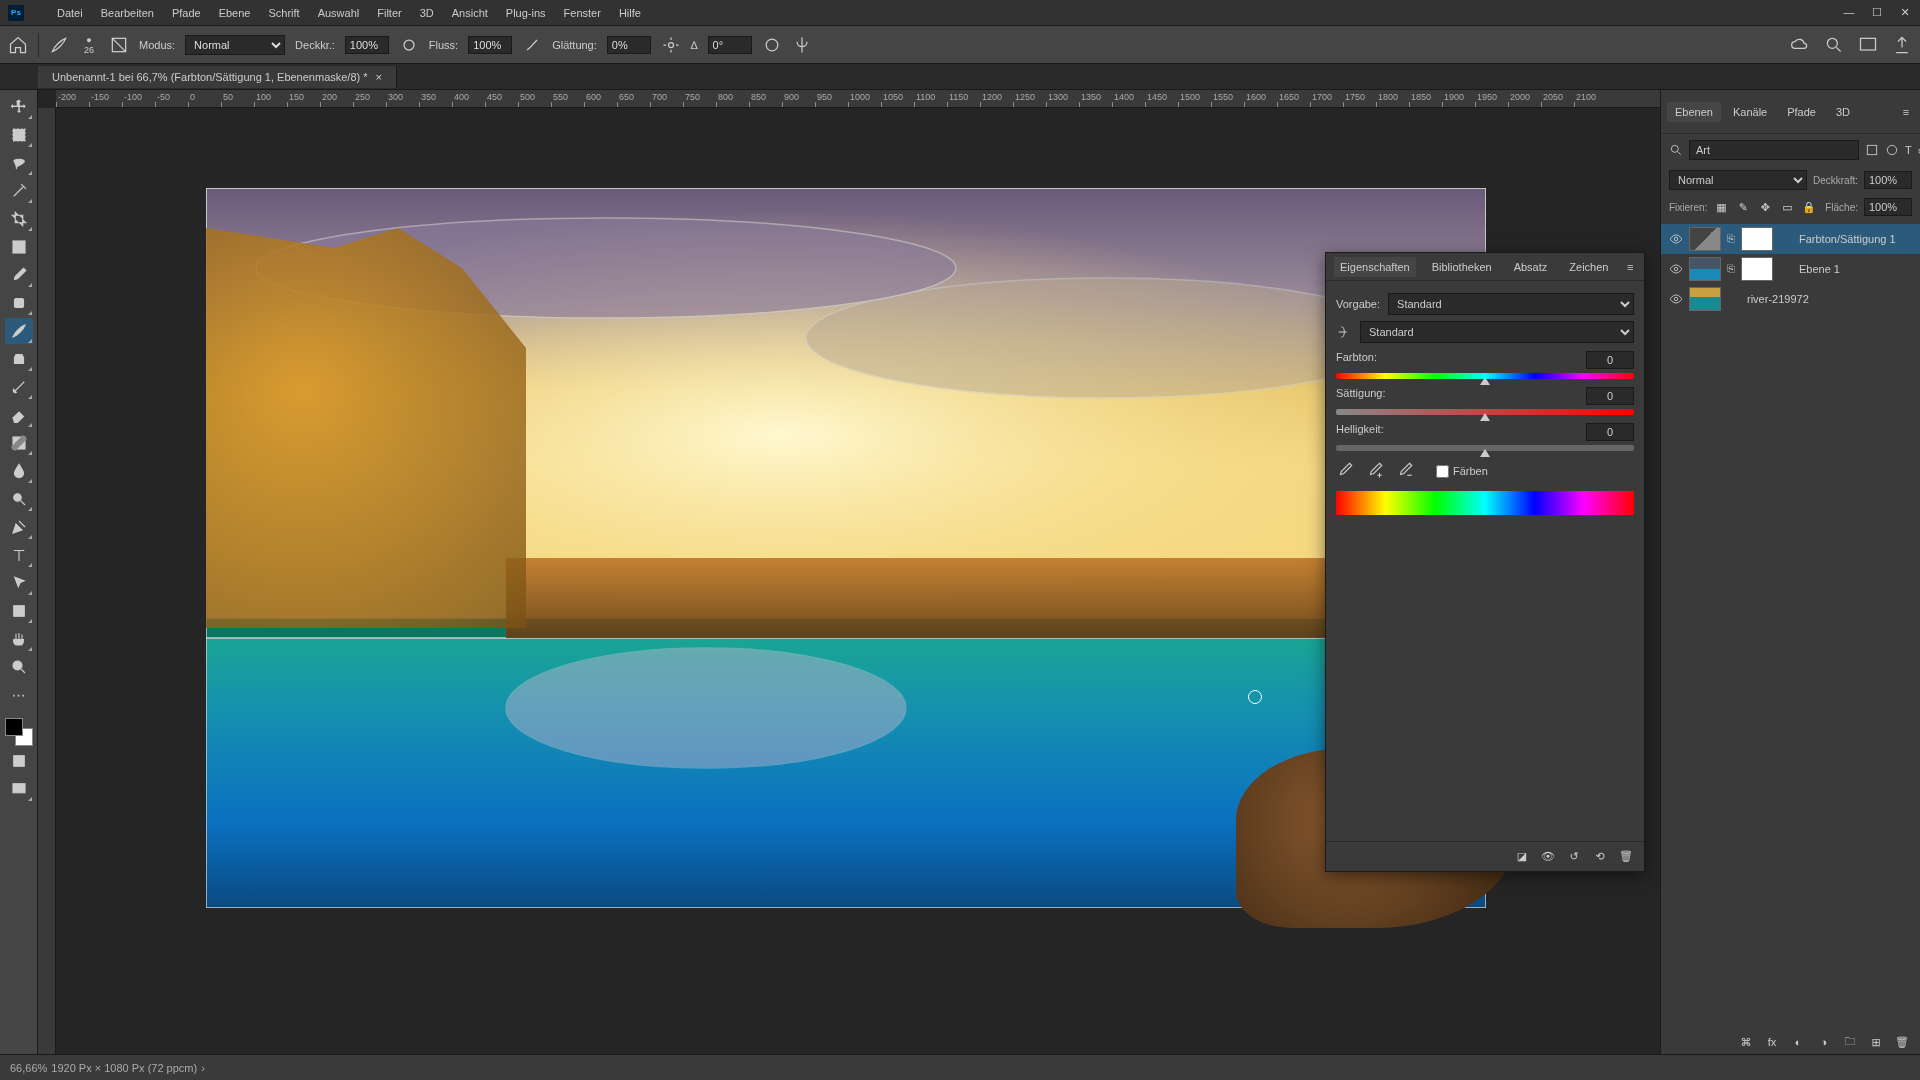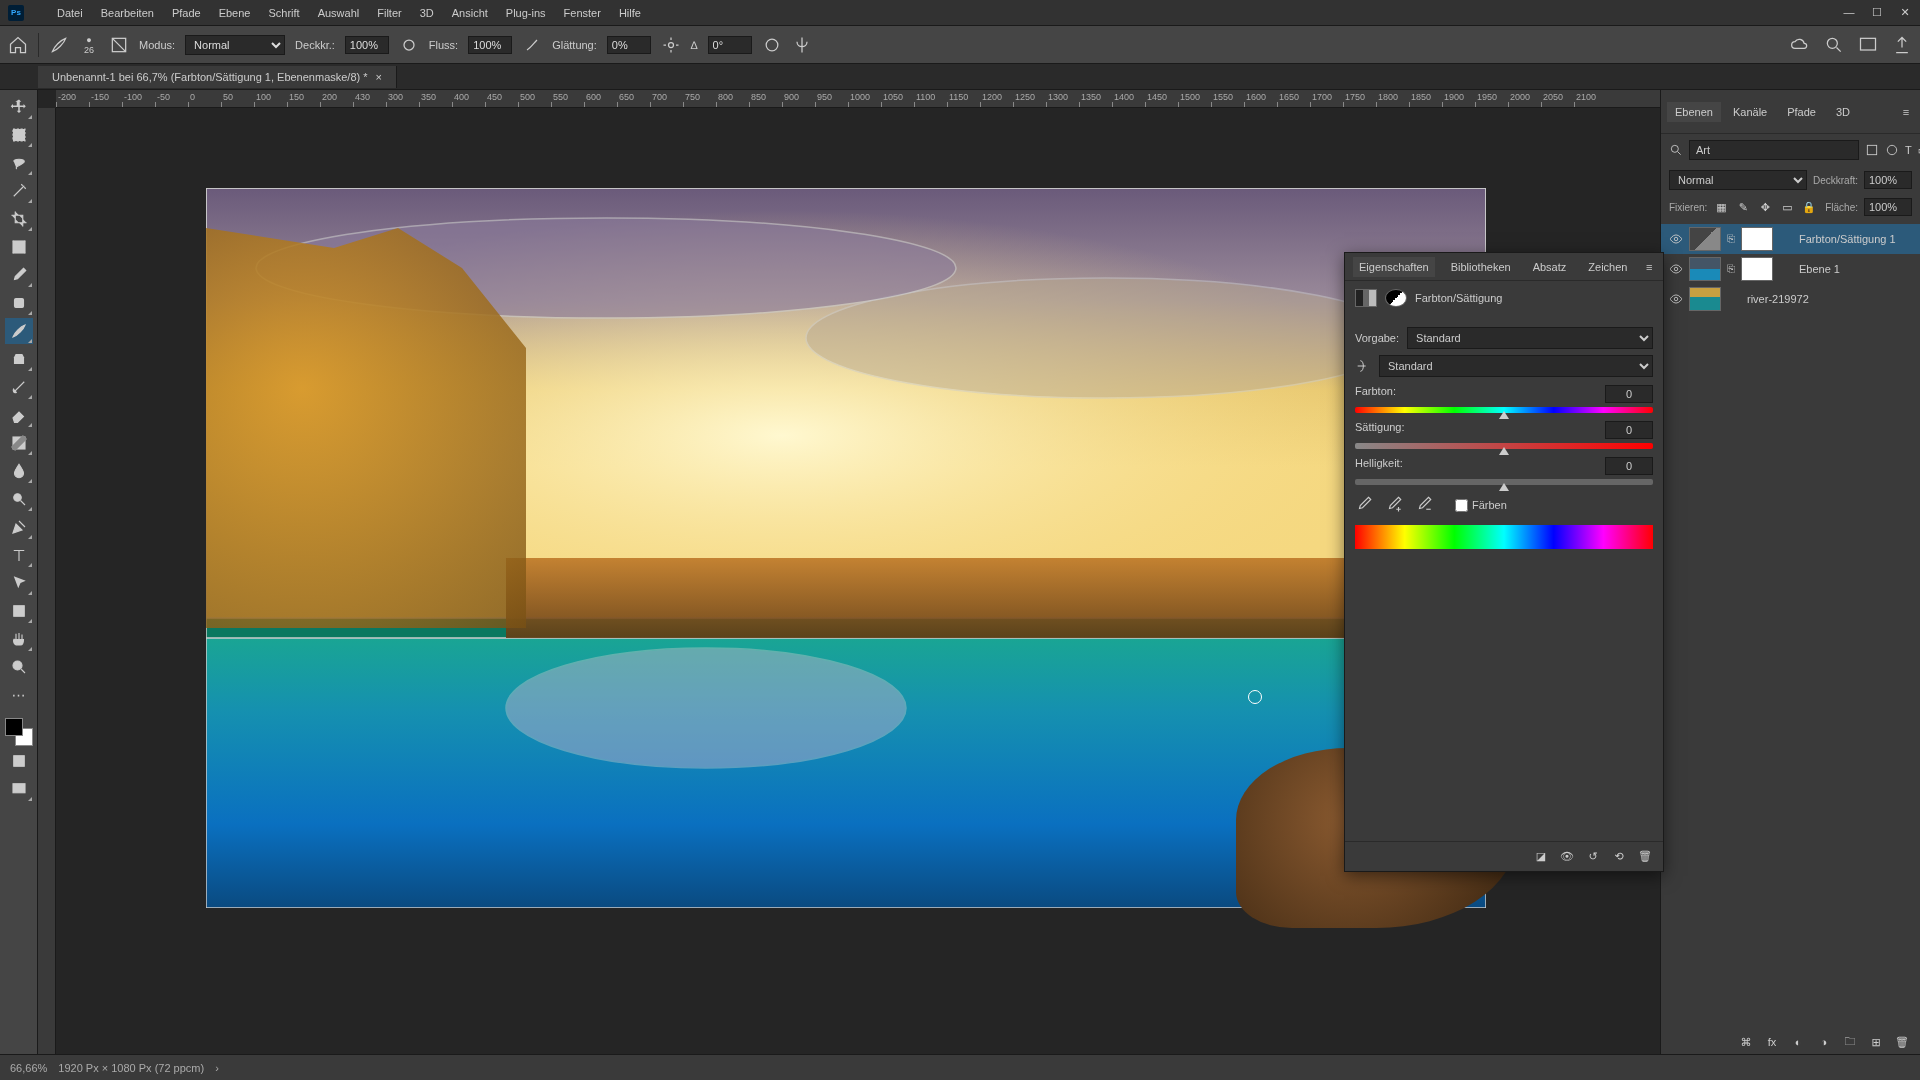--- a/index.html
+++ b/index.html
@@ -73,21 +73,21 @@
 .layer.selected { background: #2c5a7a; }
 .eye { width: 14px; height: 14px; }
 .thumb { width: 32px; height: 24px; border: 1px solid #666; background: #888; }
 .thumb.white { background: #fff; }
 .thumb.adj { background: linear-gradient(135deg,#444 50%,#888 50%); }
 .thumb.sky { background: linear-gradient(180deg,#456 50%,#1a8ab8 50%);}
 .thumb.river { background: linear-gradient(180deg,#c8a040 40%,#1a8a90 40%);}
 .layer-name { font-size: 11px; padding-left: 20px; }
 
 
-.props-panel { position: absolute; top: 252px; left: 1325px; width: 320px; height: 620px; background: #3a3a3a; border: 1px solid #1a1a1a; box-shadow: 0 4px 16px rgba(0,0,0,0.5); z-index: 50; display: flex; flex-direction: column; margin-left: 19px; }
+.props-panel { position: absolute; top: 252px; left: 1325px; width: 320px; height: 620px; background: #3a3a3a; border: 1px solid #1a1a1a; box-shadow: 0 4px 16px rgba(0,0,0,0.5); z-index: 50; display: flex; flex-direction: column; }
 .props-tabs { height: 28px; display: flex; align-items: center; padding: 0 8px; gap: 10px; background: #3a3a3a; border-bottom: 1px solid #2a2a2a; }
 .props-tab { padding: 4px 6px; font-size: 11px; }
 .props-tab.active { background: #454545; }
 .props-header { padding: 8px 10px; display: flex; align-items: center; gap: 8px; }
 .adj-icon1 { width: 22px; height: 18px; background: linear-gradient(90deg,#222 33%,#666 33%,#666 66%,#bbb 66%); border: 1px solid #666;}
 .adj-icon2 { width: 22px; height: 18px; border: 1px solid #666; background: linear-gradient(135deg,#000 50%,#fff 50%); border-radius: 50%; }
 .props-body { padding: 6px 10px; }
 .props-body .row { display: flex; align-items: center; gap: 8px; margin: 6px 0; }
 .props-body select { flex: 1; background: #2a2a2a; border: 1px solid #1a1a1a; color: #ccc; font-size: 11px; padding: 3px 4px; }
 .slider-row { margin: 8px 0; }
@@ -97,21 +97,21 @@
 .slider .handle { position: absolute; top: 4px; left: 50%; transform: translateX(-50%); width: 0; height: 0; border-left: 5px solid transparent; border-right: 5px solid transparent; border-bottom: 8px solid #ccc; }
 .hue-track { background: linear-gradient(90deg,#f00,#ff0,#0f0,#0ff,#00f,#f0f,#f00); }
 .sat-track { background: linear-gradient(90deg,#888,#f00); }
 .lit-track { background: #666; }
 .eyedroppers { display: flex; gap: 10px; margin: 10px 0; align-items: center;}
 .eyedroppers .ed { width: 20px; height: 20px; }
 .spectrum { height: 24px; margin-top: 10px; background: linear-gradient(90deg,#f00,#ff0,#0f0,#0ff,#00f,#f0f,#f00); }
 .props-footer { margin-top: auto; height: 30px; border-top: 1px solid #2a2a2a; display: flex; align-items: center; justify-content: flex-end; gap: 10px; padding: 0 10px; }
 
 
-.statusbar { position: absolute; left: 0; right: 0; bottom: 0; height: 26px; background: #3a3a3a; border-top: 1px solid #1a1a1a; display: flex; align-items: center; padding: 0 10px; gap: 11px; font-size: 11px; color: #aaa; }
+.statusbar { position: absolute; left: 0; right: 0; bottom: 0; height: 26px; background: #3a3a3a; border-top: 1px solid #1a1a1a; display: flex; align-items: center; padding: 0 10px; gap: 4px; font-size: 11px; color: #aaa; }
 .bottom-icons { position: absolute; right: 10px; bottom: 30px; display: flex; gap: 10px; }
 
 svg { fill: none; stroke: #ccc; stroke-width: 1.5; }
 </style>
 </head>
 <body>
 
 <div class="titlebar">
   <div class="ps-logo">Ps</div>
   <div class="menu-item">Datei</div>
@@ -395,21 +395,21 @@
           <div class="tick">
             <span>100</span>
           </div>
           <div class="tick">
             <span>150</span>
           </div>
           <div class="tick">
             <span>200</span>
           </div>
           <div class="tick">
-            <span>430</span>
+            <span>250</span>
           </div>
           <div class="tick">
             <span>300</span>
           </div>
           <div class="tick">
             <span>350</span>
           </div>
           <div class="tick">
             <span>400</span>
           </div>
@@ -634,25 +634,20 @@
 </div>
 
 <div class="props-panel">
   <div class="props-tabs">
     <div class="props-tab active">Eigenschaften</div>
     <div class="props-tab">Bibliotheken</div>
     <div class="props-tab">Absatz</div>
     <div class="props-tab">Zeichen</div>
     <div class="mini-icon" style="margin-left:auto">≡</div>
   </div>
-  <div class="props-header">
-    <div class="adj-icon1"></div>
-    <div class="adj-icon2"></div>
-    <span>Farbton/Sättigung</span>
-  </div>
   <div class="props-body">
     <div class="row">
       <span>Vorgabe:</span>
       <select><option>Standard</option></select>
     </div>
     <div class="row">
       <span class="mini-icon">
           <svg viewBox="0 0 24 24" width="16" height="16">
             <path d="M8 4c6 0 6 16 0 16M4 12h12"></path>
           </svg>

